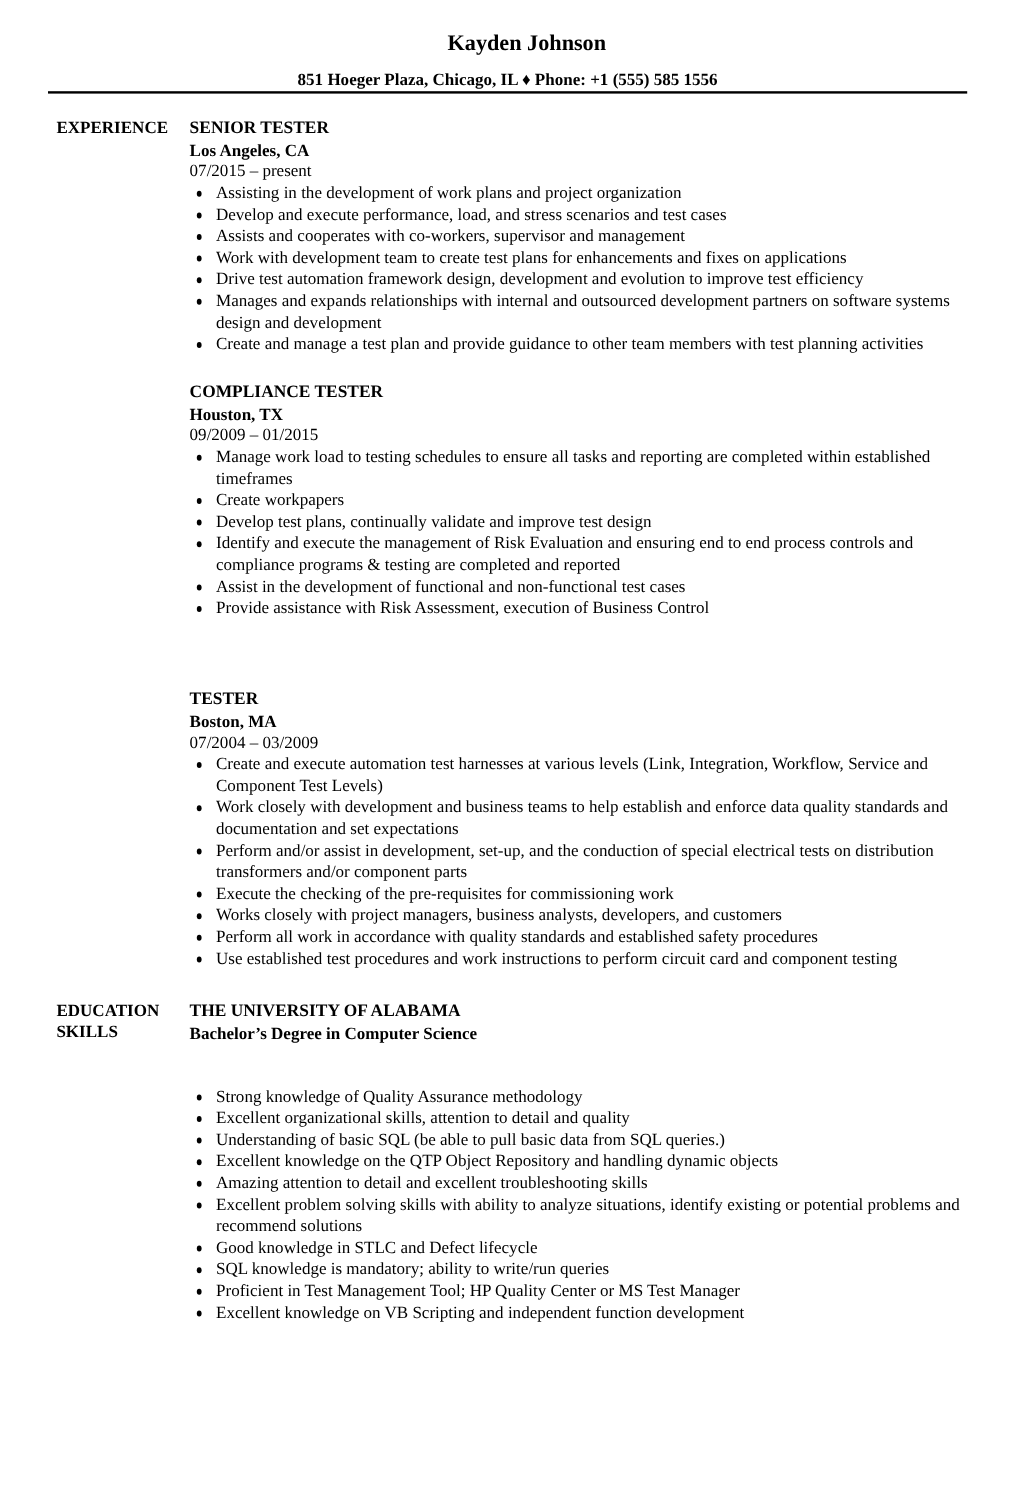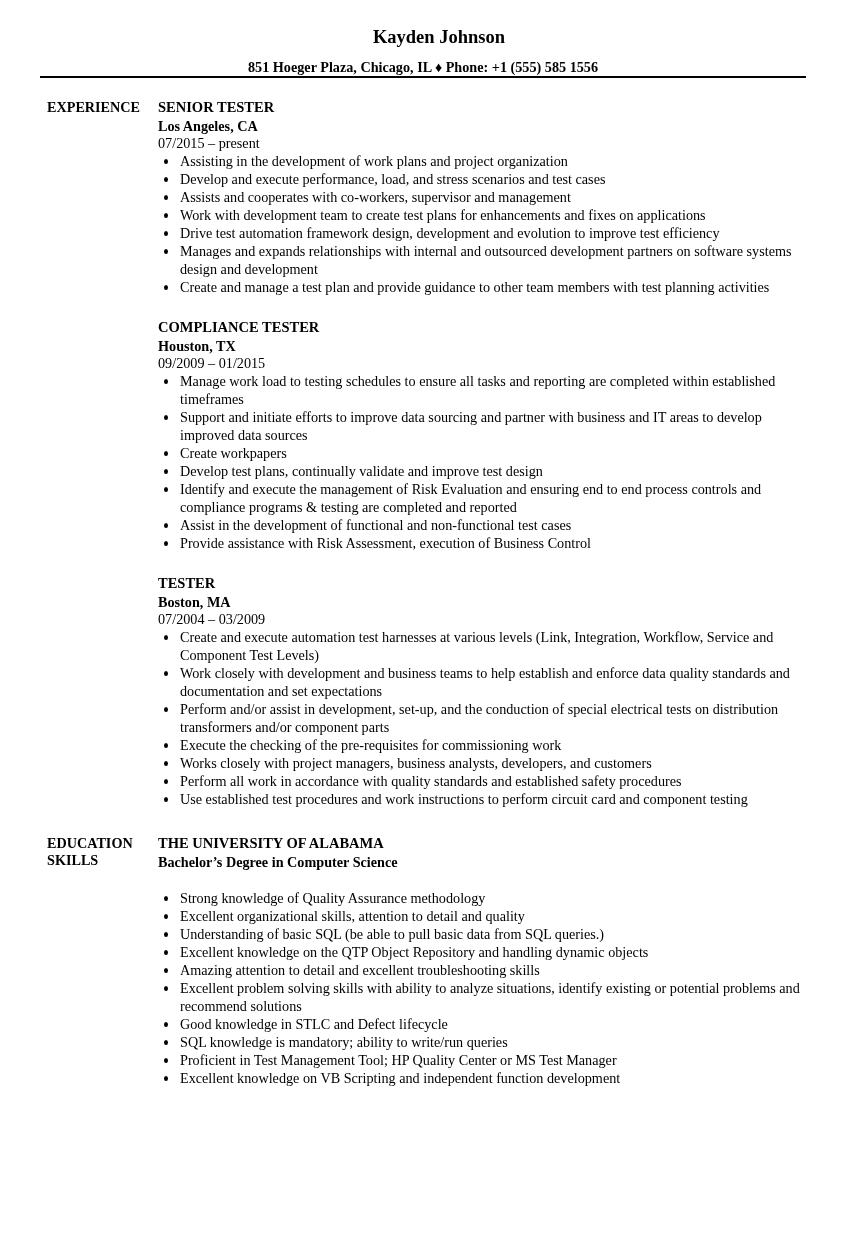--- a/index.html
+++ b/index.html
@@ -56,21 +56,20 @@
     <li>Create and manage a test plan and provide guidance to other team members with test planning activities</li>
   </ul>
 </div>
 
 <div class="col" style="top:318px">
   <div class="job-title">COMPLIANCE TESTER</div>
   <div class="loc">Houston, TX</div>
   <div class="dates">09/2009 – 01/2015</div>
   <ul>
     <li>Manage work load to testing schedules to ensure all tasks and reporting are completed within established timeframes</li>
-    <li>Support and initiate efforts to improve data sourcing and partner with business and IT areas to develop improved data sources</li>
     <li>Create workpapers</li>
     <li>Develop test plans, continually validate and improve test design</li>
     <li>Identify and execute the management of Risk Evaluation and ensuring end to end process controls and compliance programs &amp; testing are completed and reported</li>
     <li>Assist in the development of functional and non-functional test cases</li>
     <li>Provide assistance with Risk Assessment, execution of Business Control</li>
   </ul>
 </div>
 
 <div class="col" style="top:574px">
   <div class="job-title">TESTER</div>
@@ -88,21 +87,21 @@
 </div>
 
 <div class="section-label" style="top:834px">EDUCATION</div>
 <div class="col" style="top:834px">
   <div class="job-title">THE UNIVERSITY OF ALABAMA</div>
   <div class="loc">Bachelor’s Degree in Computer Science</div>
 </div>
 
 <div class="section-label" style="top:851px">SKILLS</div>
 <div class="col" style="top:889px">
-  <ul style="margin-top:0">
+  <ul style="margin-top:16px">
     <li>Strong knowledge of Quality Assurance methodology</li>
     <li>Excellent organizational skills, attention to detail and quality</li>
     <li>Understanding of basic SQL (be able to pull basic data from SQL queries.)</li>
     <li>Excellent knowledge on the QTP Object Repository and handling dynamic objects</li>
     <li>Amazing attention to detail and excellent troubleshooting skills</li>
     <li>Excellent problem solving skills with ability to analyze situations, identify existing or potential problems and recommend solutions</li>
     <li>Good knowledge in STLC and Defect lifecycle</li>
     <li>SQL knowledge is mandatory; ability to write/run queries</li>
     <li>Proficient in Test Management Tool; HP Quality Center or MS Test Manager</li>
     <li>Excellent knowledge on VB Scripting and independent function development</li>

